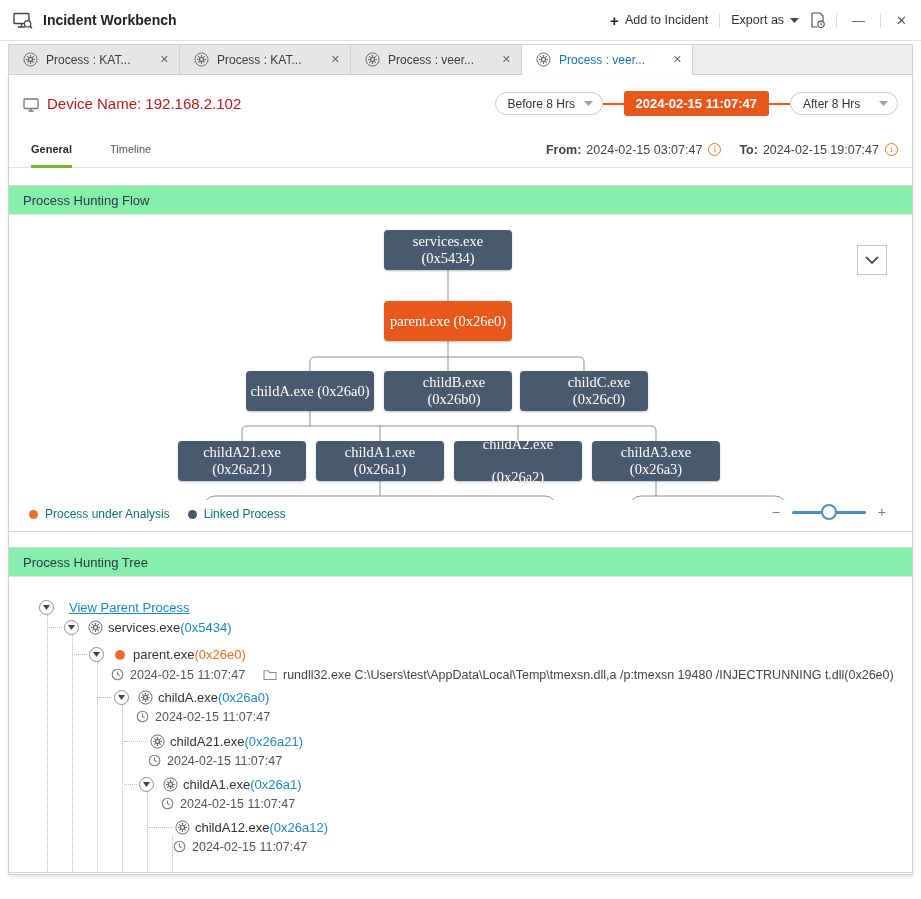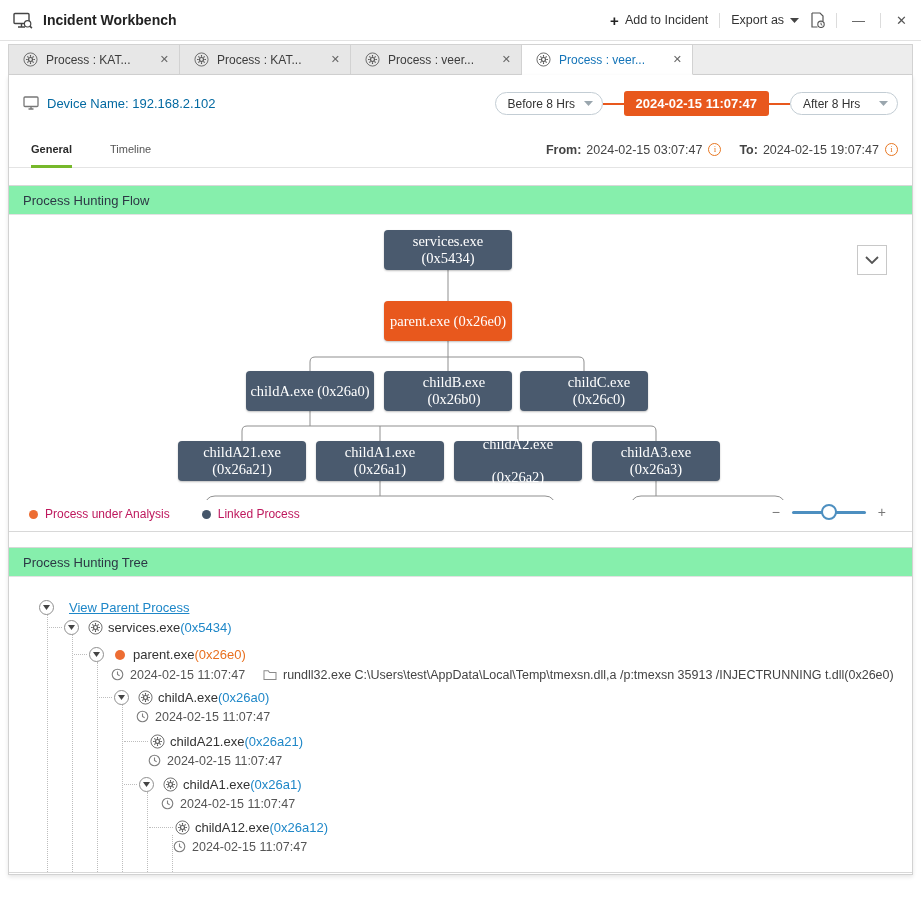--- a/index.html
+++ b/index.html
@@ -22,21 +22,21 @@
        border-right:1px solid #d2d2d2;border-bottom:1px solid #d2d2d2;background:#e7e7e7;font-size:12px;color:#3c3c3c;cursor:pointer}
   .tab.active{background:#fff;border-bottom:1px solid #fff;color:#1474b8}
   .tab-label{flex:1;white-space:nowrap;overflow:hidden}
   .tab-close{color:#666;font-size:11px;cursor:pointer}
   .tab-filler{flex:1;border-bottom:1px solid #d2d2d2}
   
   .container{position:absolute;left:8px;top:75px;width:905px;height:800px;box-sizing:border-box;
              border:1px solid #d2d2d2;border-top:none;background:#fff;box-shadow:0 2px 4px rgba(0,0,0,.10)}
   
   .device-row{height:57px;display:flex;align-items:center;padding:0 14px;box-sizing:border-box}
-  .device-info{display:flex;align-items:flex-start;gap:8px;font-size:13px;color:#0369a1}
+  .device-info{display:flex;align-items:flex-end;gap:8px;font-size:15px;color:#b91c1c}
   .time-controls{margin-left:auto;display:flex;align-items:center}
   .pill{height:23px;width:108px;box-sizing:border-box;border:1px solid #c3cdd4;border-radius:12px;background:#fff;
         display:flex;align-items:center;justify-content:space-between;padding:0 9px 0 12px;font-size:12px;color:#333;cursor:pointer}
   .orange-line{width:21px;height:2px;background:#e8581d}
   .date-btn{height:25px;background:#e8581d;border-radius:3px;color:#fff;font-weight:700;font-size:13px;
             display:flex;align-items:center;padding:0 12px;cursor:pointer}
   
   .view-tabs-row{height:36px;display:flex;align-items:center;padding:0 14px 0 22px;box-sizing:border-box;border-bottom:1px solid #e4e4e4}
   .vtab{font-size:11px;color:#555;margin-right:38px;height:36px;line-height:34px;box-sizing:border-box;cursor:pointer}
   .vtab.active{color:#2b2b2b;font-weight:700;border-bottom:3px solid #76b82a}
@@ -54,21 +54,21 @@
                 padding-left:14px;font-size:13px;color:#2c3845}
   
   .flow-body{position:relative;height:316px;background:#fff}
   .chart-clip{position:absolute;left:0;top:0;width:903px;height:285px;overflow:hidden}
   .connectors{position:absolute;left:0;top:0}
   .fnode{position:absolute;border-radius:4px;color:#fff;font-family:"Liberation Serif",serif;font-size:14.5px;
          display:flex;flex-direction:column;align-items:center;justify-content:center;line-height:17px;text-align:center;
          box-shadow:0 1px 2px rgba(0,0,0,.25);cursor:pointer;box-sizing:border-box}
   .fnode.linked{background:#4a5a6e}
   .fnode.analysis{background:#e8581d}
-  .flow-legend{position:absolute;left:20px;bottom:10px;display:flex;gap:32px;align-items:flex-end;font-size:12px;color:#be185d}
+  .flow-legend{position:absolute;left:20px;bottom:10px;display:flex;gap:18px;align-items:flex-end;font-size:12px;color:#0f766e}
   .lg-item{display:flex;align-items:center}
   .lg-dot{width:9px;height:9px;border-radius:50%;margin-right:7px}
   .zoom-ctl{position:absolute;right:26px;bottom:12px;display:flex;align-items:center;gap:12px;color:#777}
   .z-btn{font-size:14px;cursor:pointer;line-height:1}
   .z-track{position:relative;width:74px;height:3px;background:#4d8fc0;border-radius:2px;cursor:pointer}
   .z-handle{position:absolute;left:50%;top:50%;transform:translate(-50%,-50%);width:12px;height:12px;
             border:2px solid #4d8fc0;background:#fff;border-radius:50%;cursor:grab}
   .collapse-btn{position:absolute;right:25px;top:30px;width:30px;height:30px;box-sizing:border-box;border:1px solid #c8c8c8;
                 background:#fff;display:flex;align-items:center;justify-content:center;cursor:pointer}
   
@@ -325,21 +325,21 @@
             <circle cx="7" cy="7" r="5.7" fill="none" stroke="#808080" stroke-width="1.2"></circle>
             <path d="M7 3.8V7l2.3 1.3" fill="none" stroke="#808080" stroke-width="1.2"></path>
           </svg>
         </div>
         <div class="ttime" style="left: 121px; top: 89px;">2024-02-15 11:07:47</div>
         <div class="tico" style="left: 254px; top: 92px;">
           <svg width="14" height="12" viewBox="0 0 15 13">
             <path d="M1 11.5V2h4.6l1.5 1.8H14v7.7z" fill="none" stroke="#8a8a8a" stroke-width="1.1"></path>
           </svg>
         </div>
-        <div class="tcmd" style="left: 274px; top: 89px;">rundll32.exe C:\Users\test\AppData\Local\Temp\tmexsn.dll,a /p:tmexsn 35913 /INJECTRUNNING t.dll(0x26e0)</div>
+        <div class="tcmd" style="left: 274px; top: 89px;">rundll32.exe C:\Users\test\AppData\Local\Temp\tmexsn.dll,a /p:tmexsn 19480 /INJECTRUNNING t.dll(0x26e0)</div>
         <div class="hdash" style="left: 90px; top: 120px; width: 13px;"></div>
         <div class="caret" style="left: 105px; top: 113px;">
           <svg width="7" height="5" viewBox="0 0 7 5">
             <path d="M0 0h7L3.5 5z" fill="#444"></path>
           </svg>
         </div>
         <div class="tico" style="left: 129px; top: 113px;">
           <svg width="15" height="15" viewBox="0 0 16 16">
             <circle cx="8" cy="8" r="7" fill="none" stroke="#666"></circle>
             <circle cx="8" cy="8" r="2.1" fill="none" stroke="#555" stroke-width="1.2"></circle>

